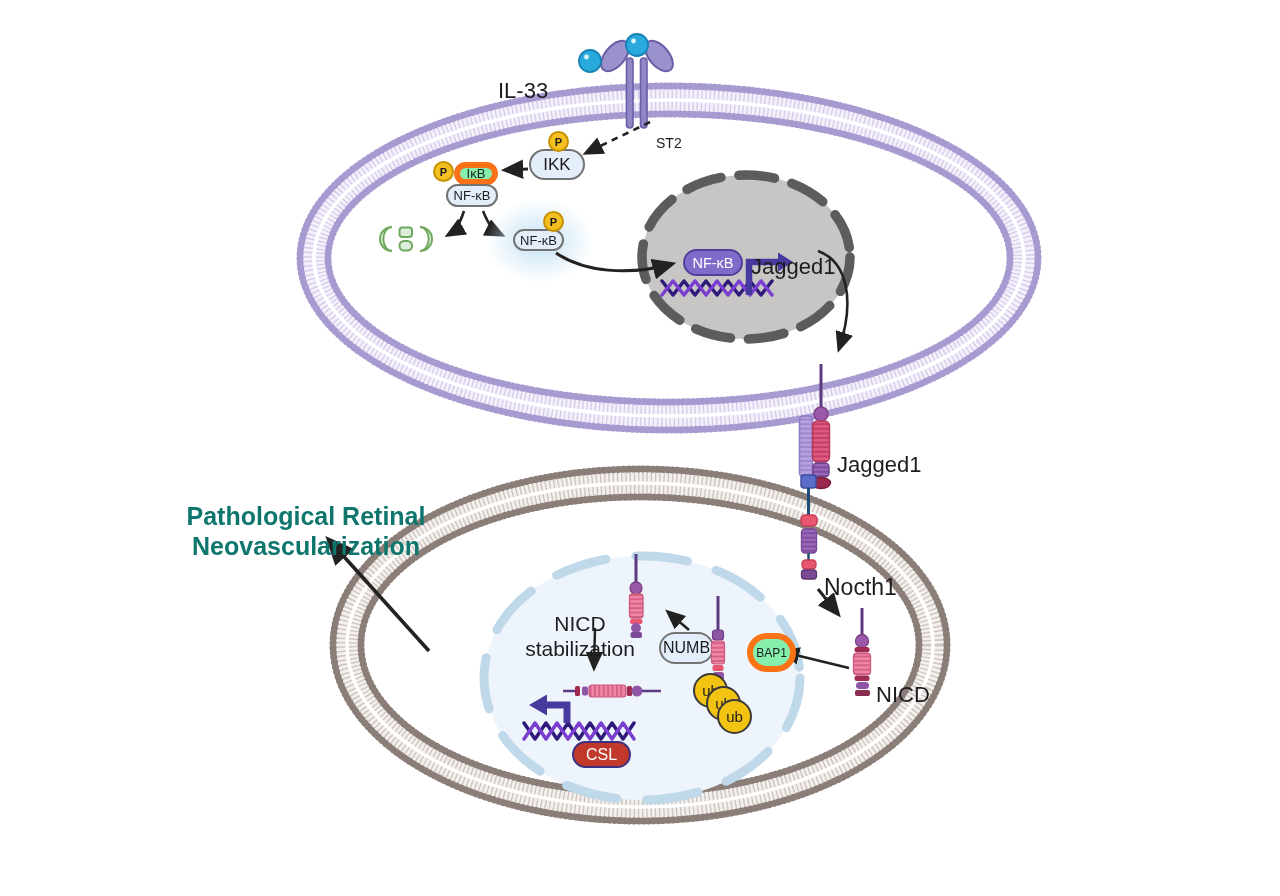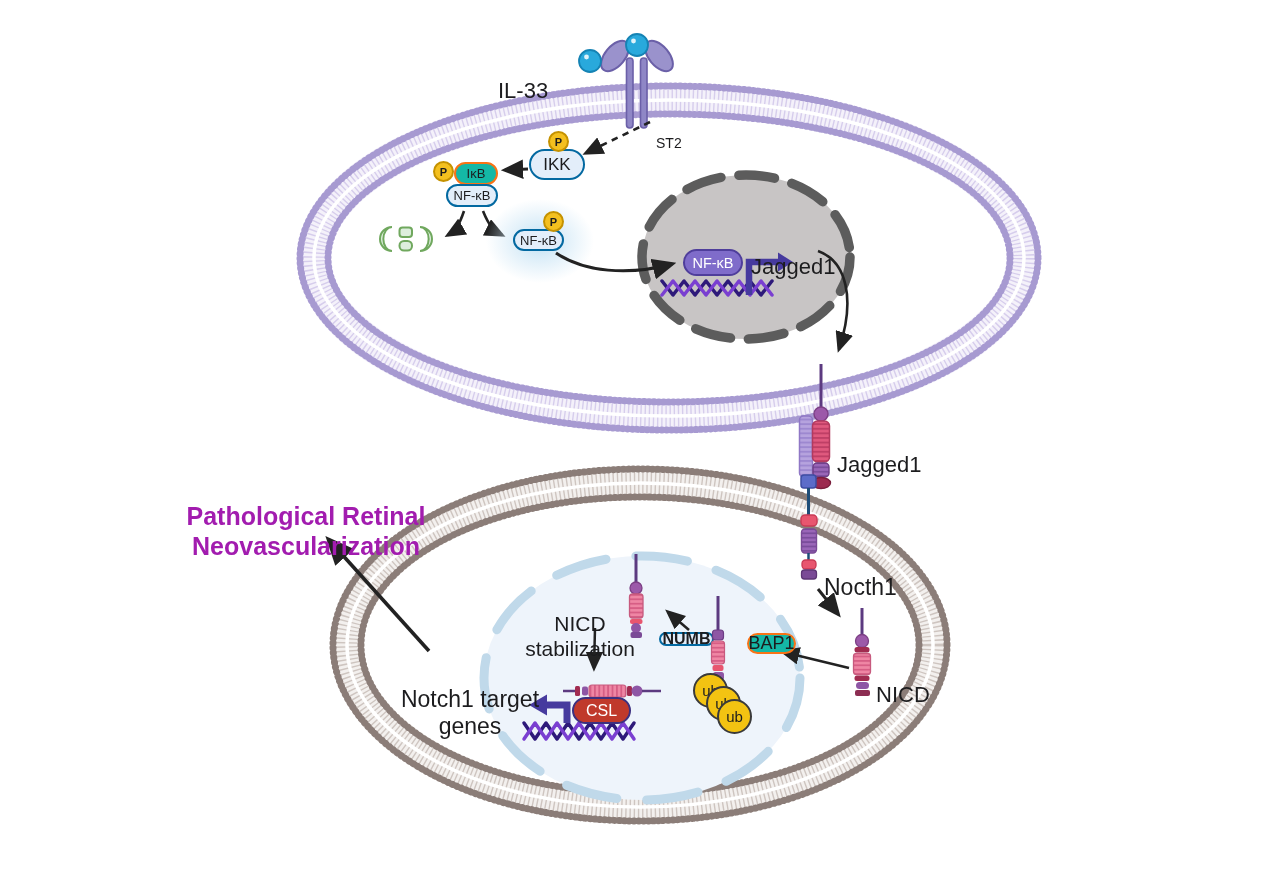--- a/index.html
+++ b/index.html
@@ -4,24 +4,24 @@
 <style>
   html,body{margin:0;padding:0;background:#fff;}
   .canvas{position:relative;width:1280px;height:896px;background:#ffffff;overflow:hidden;
           font-family:"Liberation Sans",sans-serif;color:#1c1c1e;}
   .layer{position:absolute;inset:0;pointer-events:none;}
   svg.base{z-index:1;}
   .lbl{position:absolute;z-index:2;white-space:pre-line;line-height:1.18;margin-top:29px;}
   .center{text-align:center;}
   .pill{position:absolute;z-index:2;display:flex;align-items:center;justify-content:center;
         box-sizing:border-box;border-radius:999px;}
-  .pill.blue {background:#e3eefa;border:2px solid #0369a1;}
-  .pill.green{background:#14b8a6;border:2px solid #f97316;}
+  .pill.blue {background:#e3eefa;border:2px solid #737373;}
+  .pill.green{background:#86efac;border:6px solid #f97316;}
   .pill.purple{background:#7f6cca;border:2px solid #4f3e9b;color:#fff;}
-  .pill.red{background:#c0392b;border:2.5px solid #3d3080;color:#fff;}
+  .pill.red{background:#c0392b;border:2.5px solid #3d3080;color:#fff;margin-top:44px;}
   .pcircle{position:absolute;z-index:2;width:21px;height:21px;border-radius:50%;
            background:#f4c01f;border:2px solid #c59200;display:flex;align-items:center;
            justify-content:center;font-size:11px;font-weight:bold;box-sizing:border-box;}
   .ub{position:absolute;z-index:4;width:35px;height:35px;border-radius:50%;
       background:#f3c312;border:2px solid #3a3a3a;display:flex;align-items:center;
       justify-content:center;font-size:15px;box-sizing:border-box;}
   svg.overlay{z-index:3;}
 </style>
 </head>
 <body>
@@ -203,36 +203,34 @@
 <div class="pill blue" style="left:513px;top:229px;width:51px;height:22px;font-size:13px;">NF-κB</div>
 <div class="pcircle" style="left:543px;top:211px;">P</div>
 
 <div class="pill purple" style="left:683px;top:249px;width:60px;height:27px;font-size:14.5px;">NF-κB</div>
 <div class="lbl" style="left:751px;top:225px;width:90px;font-size:22px;">Jagged1</div>
 
 <div class="lbl" style="left:837px;top:423px;width:90px;font-size:22px;">Jagged1</div>
 <div class="lbl" style="left:824px;top:545px;width:85px;font-size:23px;">Nocth1</div>
 <div class="lbl" style="left:876px;top:653px;width:60px;font-size:22px;">NICD</div>
 
-<div class="pill blue" style="left:659px;top:632px;width:55px;height:14px;font-size:16px;font-weight:bold;">NUMB</div>
-<div class="pill green" style="left:747px;top:633px;width:49px;height:21px;font-size:18px;">BAP1</div>
+<div class="pill blue" style="left:659px;top:632px;width:55px;height:32px;font-size:16px;">NUMB</div>
+<div class="pill green" style="left:747px;top:633px;width:49px;height:39px;font-size:12px;">BAP1</div>
 
 <div class="ub" style="left:693px;top:673px;">ub</div>
 <div class="ub" style="left:706px;top:686px;">ub</div>
 <div class="ub" style="left:717px;top:699px;">ub</div>
 
 <div class="lbl center" style="left:500px;top:583px;width:160px;font-size:21px;">NICD
 stabilization</div>
 
 <div class="pill red" style="left:572px;top:697px;width:59px;height:27px;font-size:16px;">CSL</div>
 
-<div class="lbl center" style="left:390px;top:657px;width:160px;font-size:23px;">Notch1 target
-genes</div>
-
-<div class="lbl center" style="left:175px;top:473px;width:262px;font-size:25px;font-weight:bold;color:#a21caf;">Pathological Retinal
+
+<div class="lbl center" style="left:175px;top:473px;width:262px;font-size:25px;font-weight:bold;color:#0f766e;">Pathological Retinal
 Neovascularization</div>
 
 <svg class="layer overlay" width="1280" height="896" viewBox="0 0 1280 896">
   <g>
     <line x1="718" y1="596" x2="718" y2="631" stroke="#5c3a80" stroke-width="3"></line>
     <rect x="712.5" y="630" width="11" height="10" rx="3" fill="#8e56a5" stroke="#6d3d85" stroke-width="1.2"></rect>
     <rect x="711.5" y="641" width="13" height="23" rx="3" fill="url(#pkA2)" stroke="#c75a7e" stroke-width="1.2"></rect>
     <rect x="712.5" y="665" width="11" height="6" rx="2" fill="#e8566f"></rect>
     <rect x="713" y="672" width="11" height="8" rx="2.5" fill="#8e56a5"></rect>
   </g>

